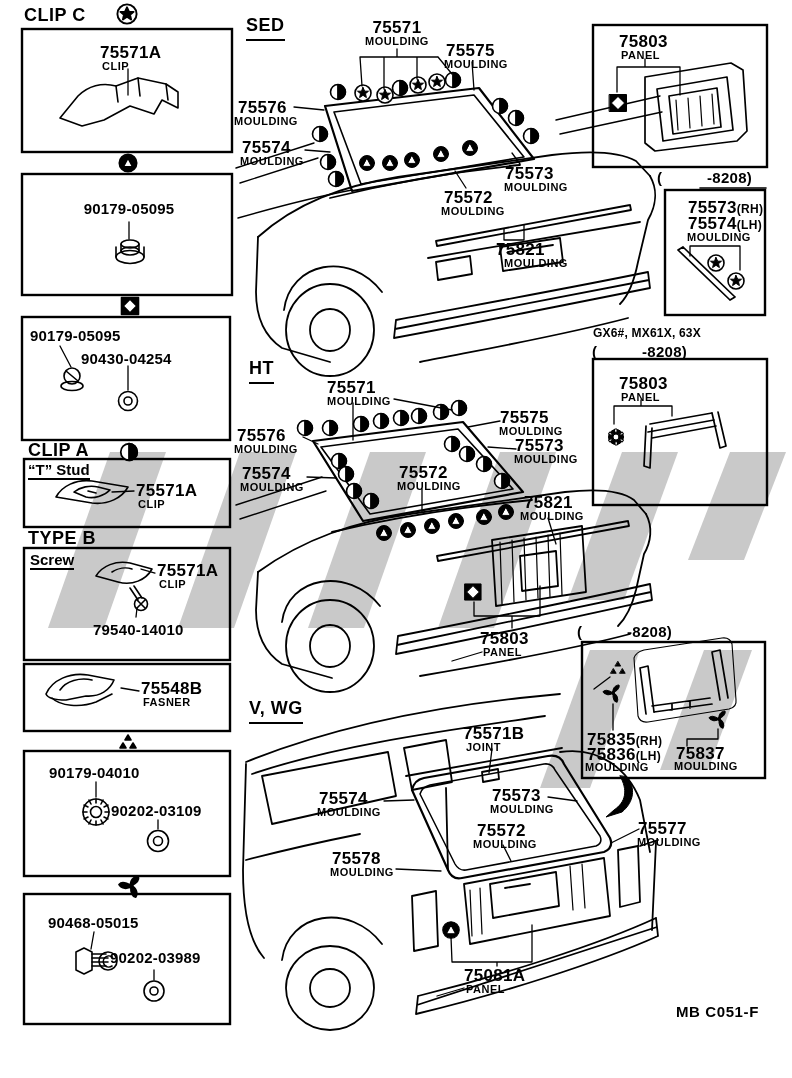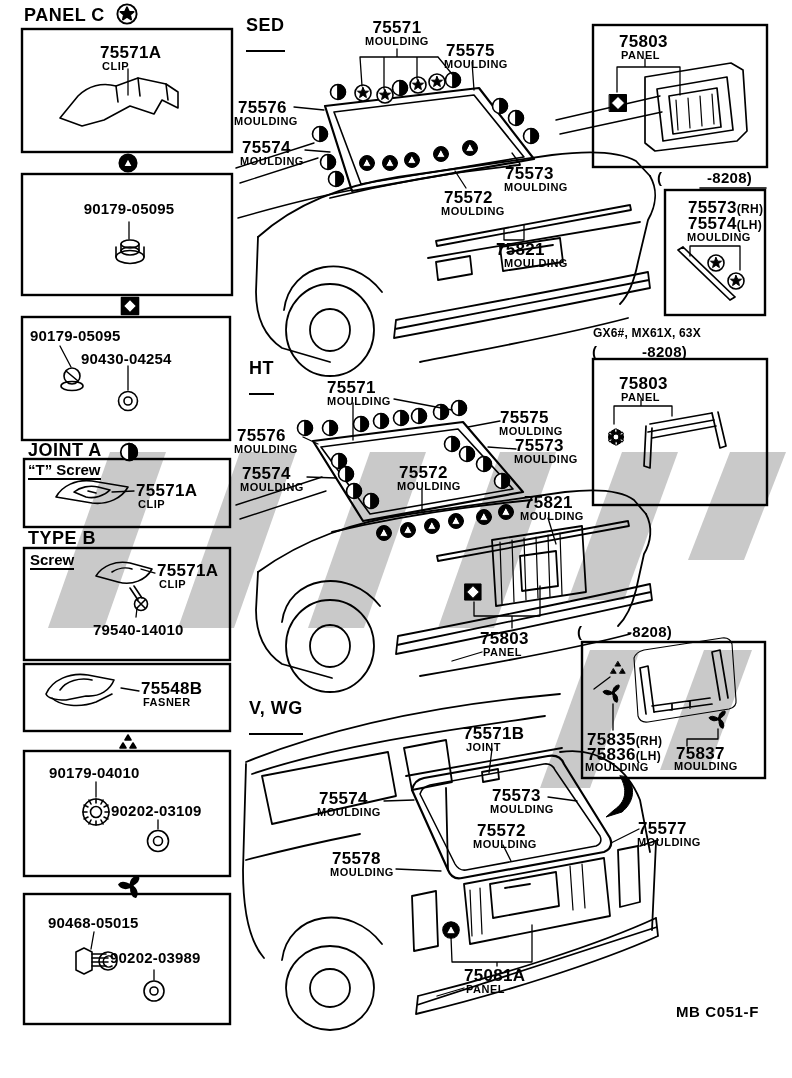--- a/index.html
+++ b/index.html
@@ -4,21 +4,21 @@
 <style>
   html,body{margin:0;padding:0;background:#fff}
   .page{position:relative;width:792px;height:1078px;background:#fff;overflow:hidden;
         font-family:"Liberation Sans",sans-serif}
   svg.art{position:absolute;left:0;top:0}
   .lbl{position:absolute;color:#000;font-weight:bold;line-height:1;white-space:nowrap}
   .num{font-size:17px;letter-spacing:.3px}
   .numsm{font-size:15px;letter-spacing:.2px}
   .sub{font-size:11px;letter-spacing:.5px}
   .hdr{font-size:18px;letter-spacing:.5px}
-  .ul{border-bottom:2px solid #000;padding-bottom:16px}
+  .ul{border-bottom:2px solid #000;padding-bottom:5px}
   .method{font-size:15px;border-bottom:2px solid #000;padding-bottom:1px}
   .note{font-size:15px;white-space:pre;letter-spacing:.3px}
   .gx{font-size:12px;letter-spacing:.2px}
   .side{font-size:12px}
   .ctr{text-align:center}
   .footer{font-size:15px;letter-spacing:.6px}
 </style>
 </head>
 <body>
 
@@ -348,28 +348,28 @@
       <path d="M712,652 L720,700 M720,650 L728,698 M712,652 L720,650"></path>
       <path d="M654,712 L712,704 M652,706 L710,698 M672,710 L672,704 M690,708 L690,701"></path>
       <path d="M613,704 L613,730 M594,689 L610,677 M687,739 L718,739 M687,739 L687,746 M718,739 L718,729" stroke-width="1.3"></path>
     </g>
     <use href="#m-cluster" transform="translate(618,667) scale(0.9)"></use>
     <use href="#m-fan" transform="translate(613,693)"></use>
     <use href="#m-fan" transform="translate(719,719)"></use>
   </g>
 </svg>
 
-<div class="lbl hdr" style="left:24px;top:6px">PANEL C</div>
+<div class="lbl hdr" style="left:24px;top:6px">CLIP C</div>
 <div class="lbl num" style="left:100px;top:44px">75571A</div>
 <div class="lbl sub" style="left:102px;top:61px">CLIP</div>
 <div class="lbl numsm ctr" style="left:62px;top:201px;width:134px">90179-05095</div>
 <div class="lbl numsm" style="left:30px;top:328px">90179-05095</div>
 <div class="lbl numsm" style="left:81px;top:351px">90430-04254</div>
-<div class="lbl hdr" style="left:28px;top:441px">JOINT A</div>
-<div class="lbl method" style="left:28px;top:462px">“T” Screw</div>
+<div class="lbl hdr" style="left:28px;top:441px">CLIP A</div>
+<div class="lbl method" style="left:28px;top:462px">“T” Stud</div>
 <div class="lbl num" style="left:136px;top:482px">75571A</div>
 <div class="lbl sub" style="left:138px;top:499px">CLIP</div>
 <div class="lbl hdr" style="left:28px;top:529px">TYPE B</div>
 <div class="lbl method" style="left:30px;top:552px">Screw</div>
 <div class="lbl num" style="left:157px;top:562px">75571A</div>
 <div class="lbl sub" style="left:159px;top:579px">CLIP</div>
 <div class="lbl numsm" style="left:93px;top:622px">79540-14010</div>
 <div class="lbl num" style="left:141px;top:680px">75548B</div>
 <div class="lbl sub" style="left:143px;top:697px">FASNER</div>
 <div class="lbl numsm" style="left:49px;top:765px">90179-04010</div>

